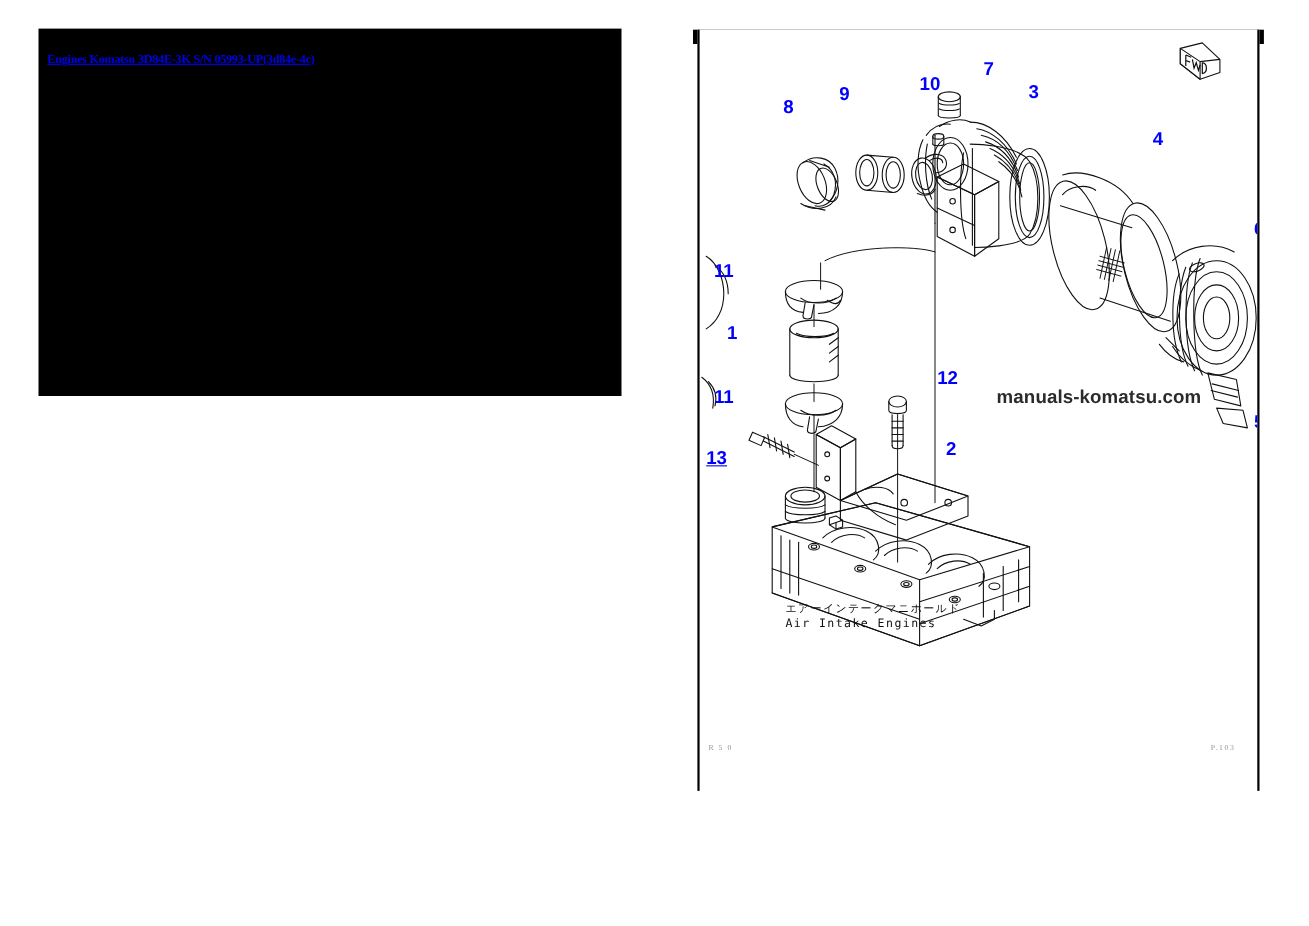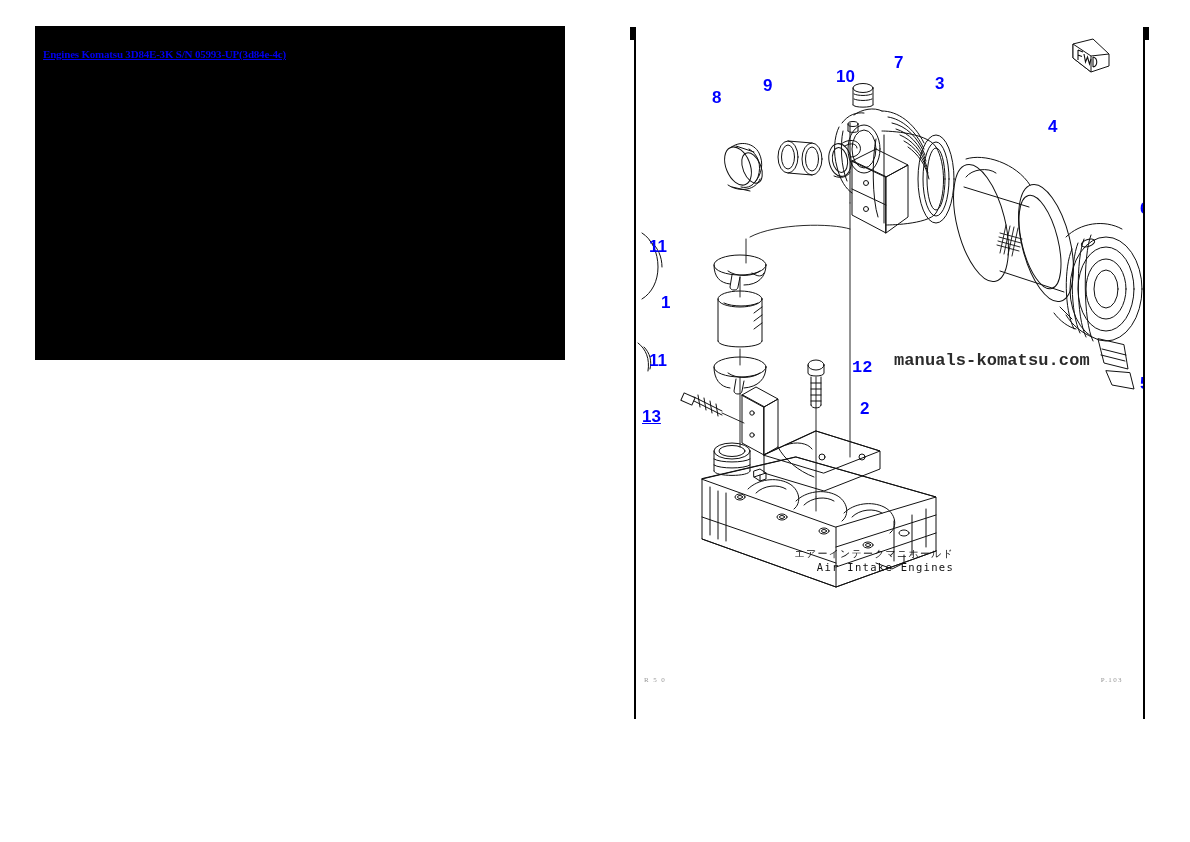--- a/index.html
+++ b/index.html
@@ -85,31 +85,32 @@
     font-size: 17px;
     font-weight: bold;
     line-height: 1;
     user-select: none;
   }
 
   
   .watermark {
     position: absolute;
     color: #2b2b2b;
-    font-family: Liberation Mono, monospace;
+    font-family: Liberation Sans, sans-serif;
     font-size: 17px;
     font-weight: bold;
     letter-spacing: 0.1px;
     white-space: nowrap;
+    margin-left: 12px;
   }
 
   
   .part-label {
     position: absolute;
-    text-align: right;
+    text-align: left;
     color: #101010;
     white-space: nowrap;
     user-select: none;
   }
   .part-label .jp {
     display: block;
     font-family: "DejaVu Sans", sans-serif;
     font-size: 10px;
     letter-spacing: 1.2px;
     line-height: 1.25;
@@ -421,21 +422,21 @@
     <div class="callout" style="left:168px; top:41px;margin-left:32px;">10</div>
     <div class="callout" style="left:258px; top:27px;">7</div>
     <div class="callout" style="left:299px; top:48px;">3</div>
     <div class="callout" style="left:412px; top:91px;">4</div>
     <div class="callout" style="left:504px; top:173px;">6</div>
     <div class="callout" style="left:504px; top:348px;">5</div>
     <div class="callout" style="left:13px;  top:211px;">11</div>
     <div class="callout" style="left:25px;  top:267px;">1</div>
     <div class="callout" style="left:13px;  top:325px;">11</div>
     <div class="callout" style="left:6px;   top:381px;text-decoration:underline;">13</div>
-    <div class="callout" style="left:216px; top:332px;font-family:Liberation Mono, monospace;">12</div>
+    <div class="callout" style="left:216px; top:308px;">12</div>
     <div class="callout" style="left:224px; top:373px;">2</div>
 
     <div class="watermark" style="left:258px; top:324px;">manuals-komatsu.com</div>
 
     <div class="part-label" style="left:78px; top:521px; width:240px;">
       <span class="jp">エアーインテークマニホールド</span>
       <span class="en">Air Intake Engines</span>
     </div>
 
     <div class="footer-code" style="left:8px; top:649px;">R 5 0</div>

